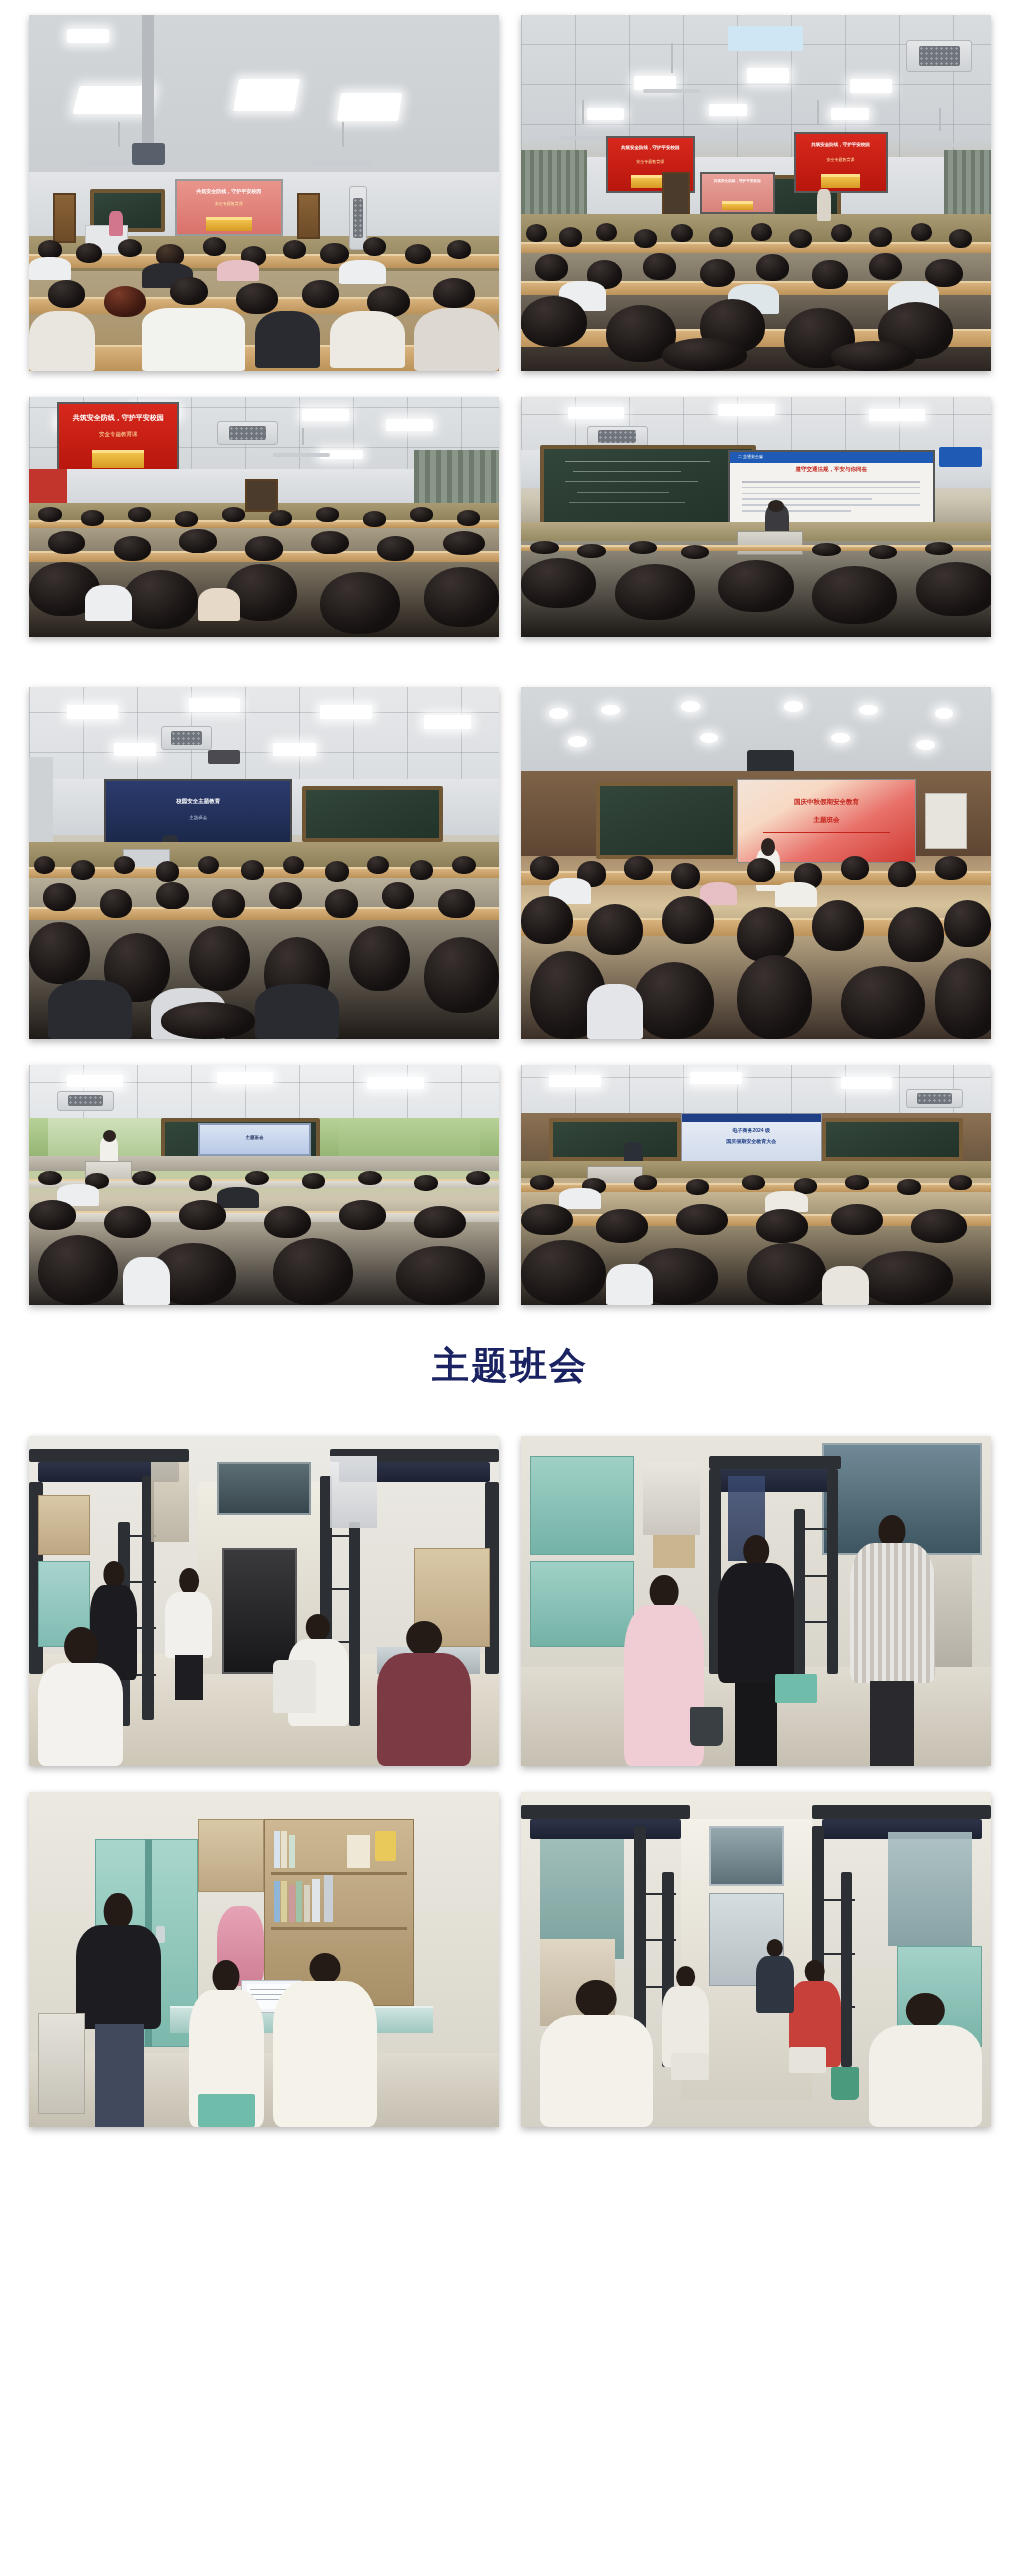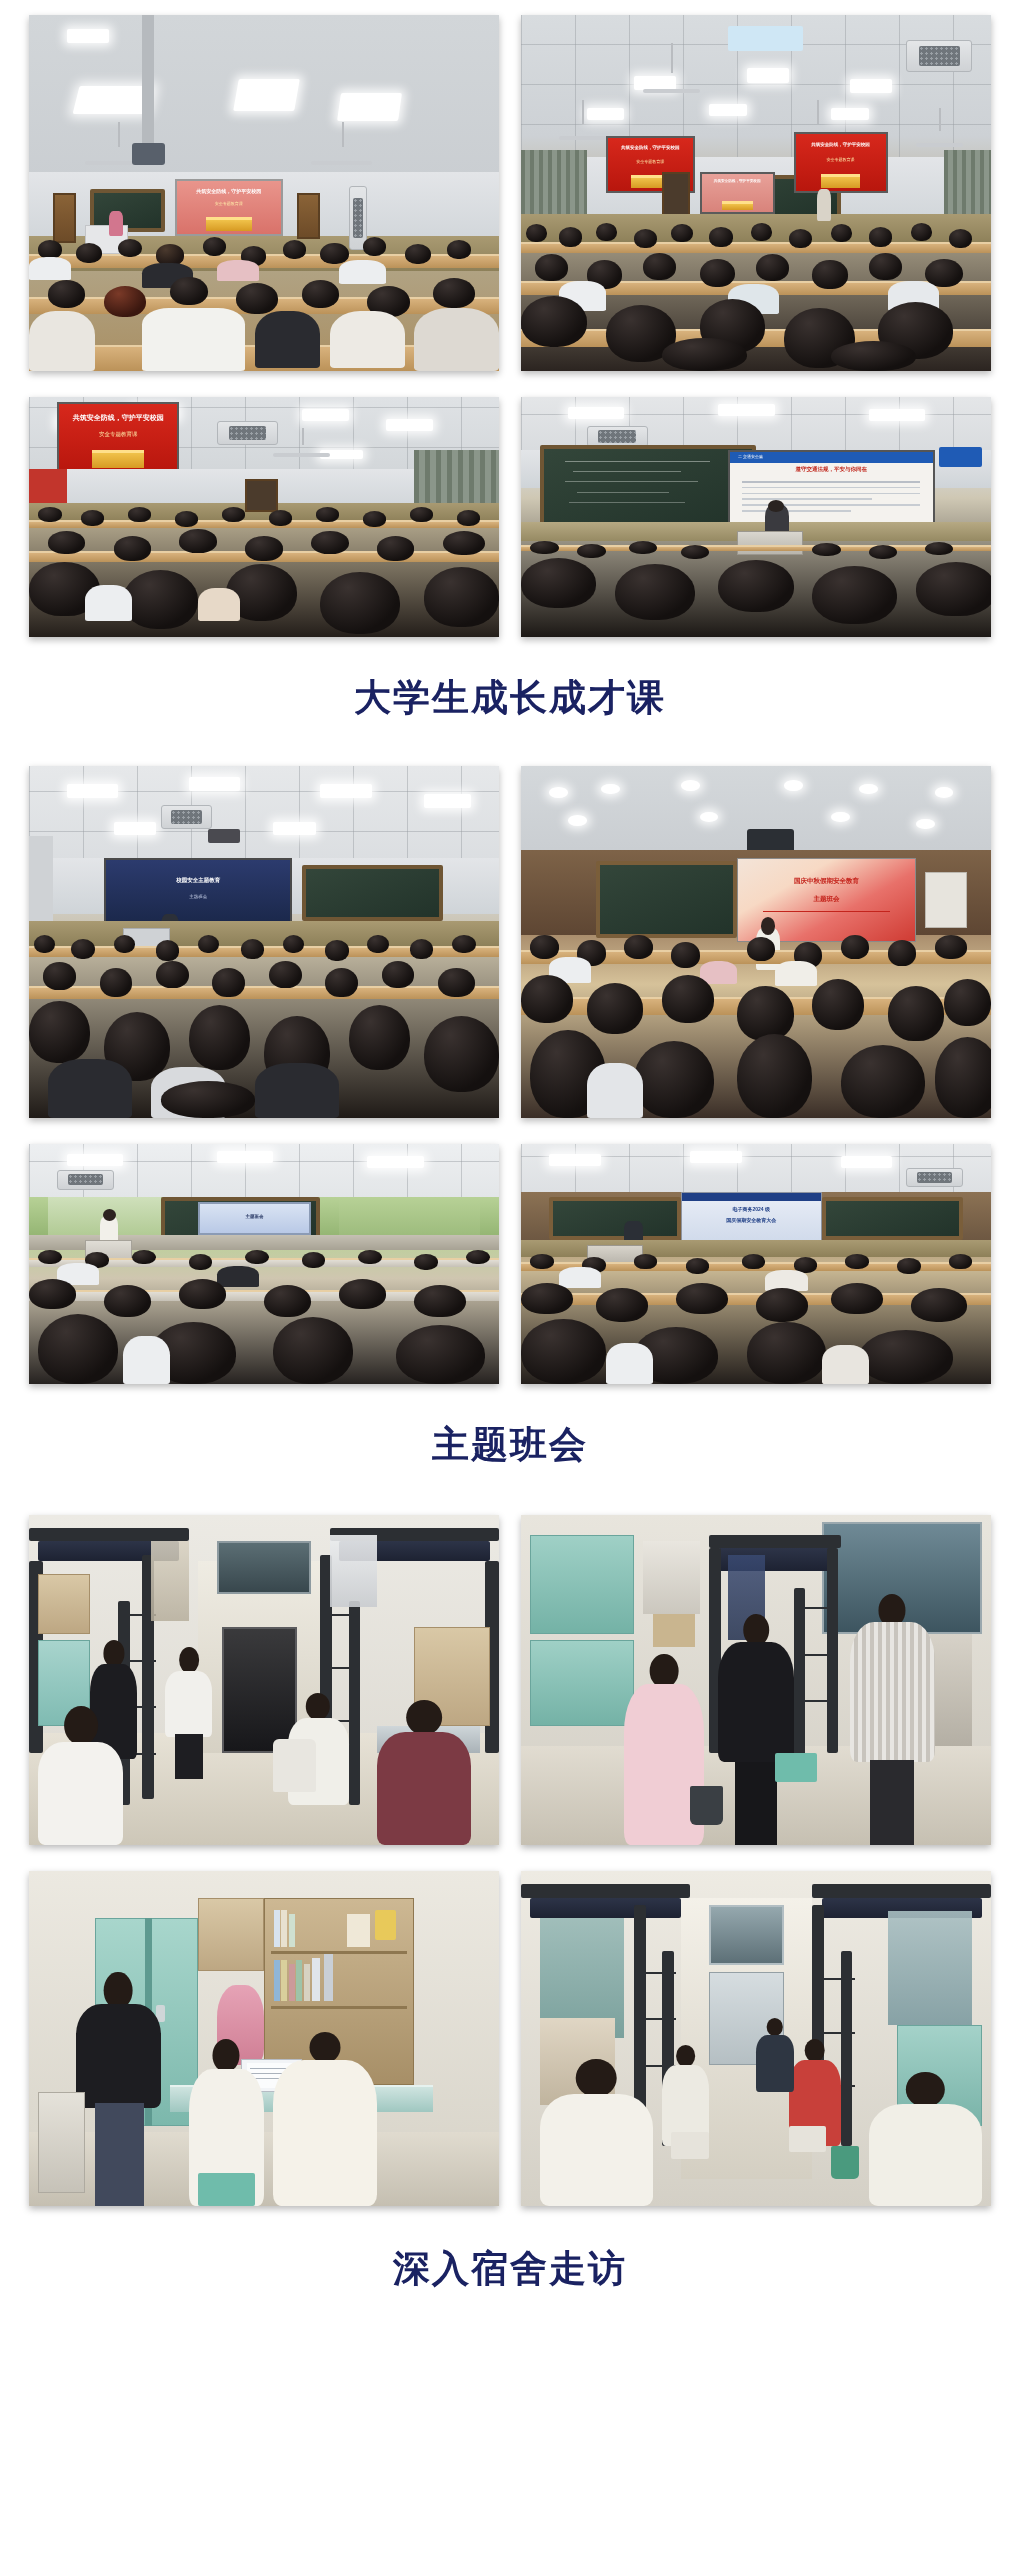--- a/index.html
+++ b/index.html
@@ -427,21 +427,20 @@
           <div class="head" style="left:86%;top:1%;width:6%;height:14%;"></div>
           <div class="head" style="left:0%;top:18%;width:16%;height:52%;"></div>
           <div class="head" style="left:20%;top:24%;width:17%;height:58%;"></div>
           <div class="head" style="left:42%;top:20%;width:16%;height:54%;"></div>
           <div class="head" style="left:62%;top:26%;width:18%;height:60%;"></div>
           <div class="head" style="left:84%;top:22%;width:17%;height:56%;"></div>
         </div>
       </div>
 
     </div>
-    <div class="caption" id="cap1">大学生成长成才课</div>
   </div>
 
   <div class="section" id="sec2">
     <div class="photo-grid">
 
       <div class="photo h-352">
         <div class="layer" style="background:linear-gradient(#e6e8ea 0%,#dadde0 30%,#c6bda6 50%,#1f1a17 100%);"></div>
         <div class="ceilgrid" style="height:30%;"></div>
         <div class="lightpanel" style="left:8%;top:5%;width:11%;height:4%;"></div>
         <div class="lightpanel" style="left:34%;top:3%;width:11%;height:4%;"></div>
@@ -833,16 +832,15 @@
         <div class="person" style="left:50%;top:44%;width:8%;height:22%;">
           <div class="h" style="width:44%;height:24%;"></div>
           <div class="body" style="top:22%;background:#2e3642;"></div>
         </div>
         <div style="position:absolute;left:32%;top:78%;width:8%;height:8%;background:#e6e3db;border-radius:2px;"></div>
         <div style="position:absolute;left:57%;top:76%;width:8%;height:8%;background:#e6e3db;border-radius:2px;"></div>
         <div style="position:absolute;left:66%;top:82%;width:6%;height:10%;background:#4a9a7e;border-radius:2px 2px 5px 5px;"></div>
       </div>
 
     </div>
-    <div class="caption" id="cap3">深入宿舍走访</div>
   </div>
 
 </div>
 
 </body></html>

